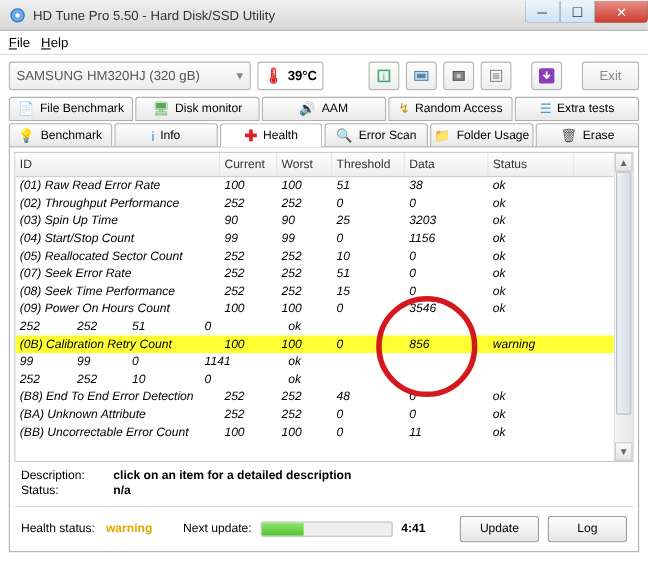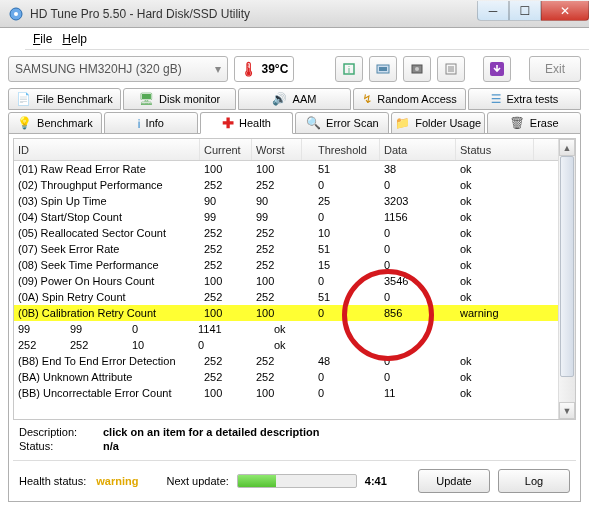--- a/index.html
+++ b/index.html
@@ -9,21 +9,21 @@
   .titlebar { height: 28px; background: linear-gradient(to bottom, #f0f0f0, #d8d8d8); display: flex; align-items: center; padding-left: 8px; border-bottom: 1px solid #aaa; }
   .titlebar .icon { width: 16px; height: 16px; margin-right: 6px; display:inline-block; }
   .titlebar .title { flex: 1; color: #333; font-size: 12px; }
   .winbtns { display: flex; }
   .winbtn { width: 32px; height: 20px; margin-top: -5px; border: 1px solid rgba(0,0,0,0.2); border-top:none; display:flex; align-items:center; justify-content:center; font-size:12px; }
   .winbtn.min, .winbtn.max { background: linear-gradient(to bottom,#eaf3fb,#cfe4f5); color:#333; }
   .winbtn.close { background: linear-gradient(to bottom,#e78f87,#cf3b2f); color:#fff; width:48px; border-radius:0 0 4px 0;}
   .winbtn.min { border-radius:0 0 0 4px; }
   
   
-  .menubar { height: 22px; display:flex; align-items:center; padding:0 8px; gap:10px; border-bottom:1px solid #ddd;margin-left:25px; }
+  .menubar { height: 22px; display:flex; align-items:center; padding:0 8px; gap:10px; border-bottom:1px solid #ddd; }
   .menubar span { text-decoration: none; color:#000; }
   .menubar span u { text-decoration: underline; }
   
   
   .toprow { display:flex; align-items:center; gap:6px; padding:6px 8px; }
   .drivesel { flex:0 0 220px; height:26px; border:1px solid #b5b5b5; border-radius:3px; background:linear-gradient(#fdfdfd,#ececec); display:flex; align-items:center; padding:0 6px; color:#555; justify-content:space-between;}
   .temp { width:60px; height:26px; border:1px solid #b5b5b5; border-radius:3px; background:#fff; display:flex; align-items:center; justify-content:center; gap:4px; font-weight:bold;}
   .temp .therm { color:#d22; font-size:14px;}
   .spacer { flex:1; }
   .tbbtn { width:28px; height:26px; border:1px solid #b5b5b5; border-radius:3px; background:linear-gradient(#fdfdfd,#ececec); display:flex; align-items:center; justify-content:center; font-size:13px;}
@@ -43,24 +43,24 @@
   .panel { margin:0 8px 8px 8px; border:1px solid #b0b0b0; background:#fff; position:relative; top:-1px; padding:4px;}
   
   
   .tablewrap { border:1px solid #c8c8c8; height:282px; display:flex; background:#fff; }
   .tablebody { flex:1; overflow:hidden; }
   .thead { display:flex; background:linear-gradient(#fdfdfd,#eee); border-bottom:1px solid #d0d0d0; height:22px; align-items:center; font-size:11px; color:#333;}
   .thead .th { padding:0 4px; border-right:1px solid #e4e4e4; height:100%; display:flex; align-items:center;}
   .col-id { width:186px; }
   .col-cur { width:52px; }
   .col-wor { width:50px; }
-  .col-thr { width:66px;margin-left:12px; }
+  .col-thr { width:66px; }
   .col-dat { width:76px; }
   .col-sta { width:78px; }
-  .row { display:flex; height:16px; align-items:center; font-size:11px; position:relative;}
+  .row { display:flex; height:16px; align-items:center; font-size:11px; position:relative;font-style:italic;}
   .row .td { padding:0 4px; overflow:hidden; white-space:nowrap;}
   .row.highlight { background:#ffff33; }
   .scrollbar { width:17px; background:linear-gradient(to right,#f4f4f4,#e8e8e8); border-left:1px solid #ddd; display:flex; flex-direction:column;}
   .scrollbar .arr { height:17px; display:flex;align-items:center;justify-content:center; font-size:9px; color:#666; background:linear-gradient(#fafafa,#e4e4e4); border:1px solid #ccc; margin:0;}
   .scrollbar .track { flex:1; position:relative;}
   .scrollbar .thumb { position:absolute; top:0; left:1px; right:1px; height:90%; background:linear-gradient(to right,#eef2f7,#d5dde8); border:1px solid #b8c0ca; border-radius:2px;}
   
   
   .redcircle { position:absolute; border:5px solid #d4181d; border-radius:50%; pointer-events:none; }
   
@@ -268,21 +268,20 @@
           </div>
           <div class="row">
             <div class="td col-id">(09) Power On Hours Count</div>
             <div class="td col-cur">100</div>
             <div class="td col-wor">100</div>
             <div class="td col-thr">0</div>
             <div class="td col-dat">3546</div>
             <div class="td col-sta">ok</div>
           </div>
           <div class="row">
-            <div class="td col-id">(0A) Spin Retry Count</div>
             <div class="td col-cur">252</div>
             <div class="td col-wor">252</div>
             <div class="td col-thr">51</div>
             <div class="td col-dat">0</div>
             <div class="td col-sta">ok</div>
           </div>
           <div class="row highlight">
             <div class="td col-id">(0B) Calibration Retry Count</div>
             <div class="td col-cur">100</div>
             <div class="td col-wor">100</div>

